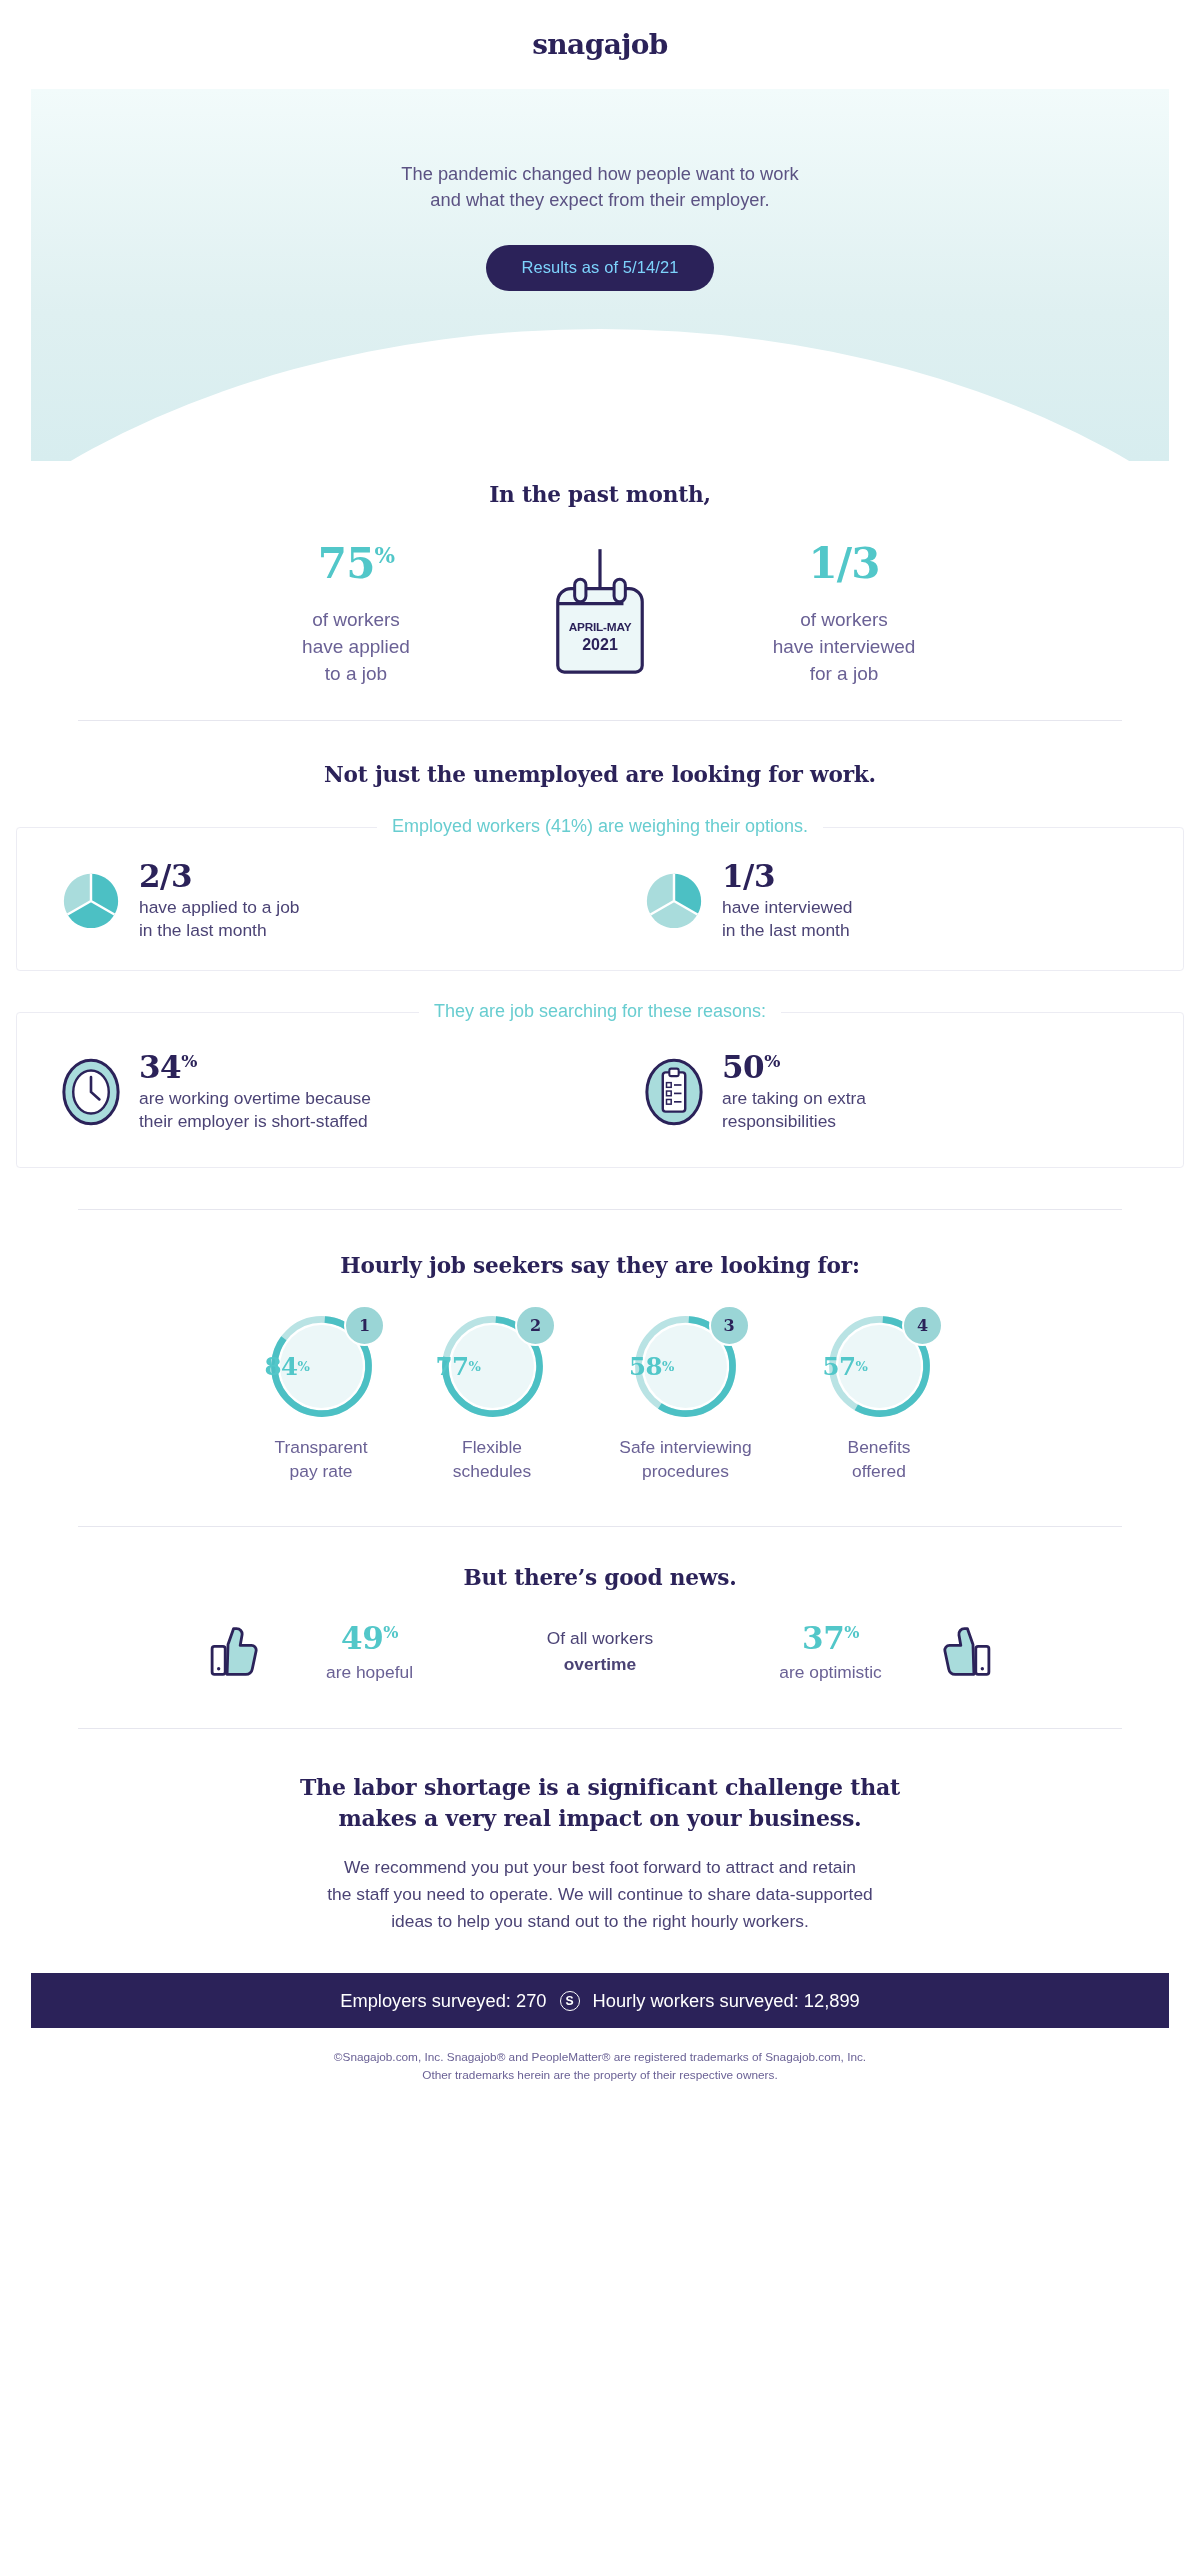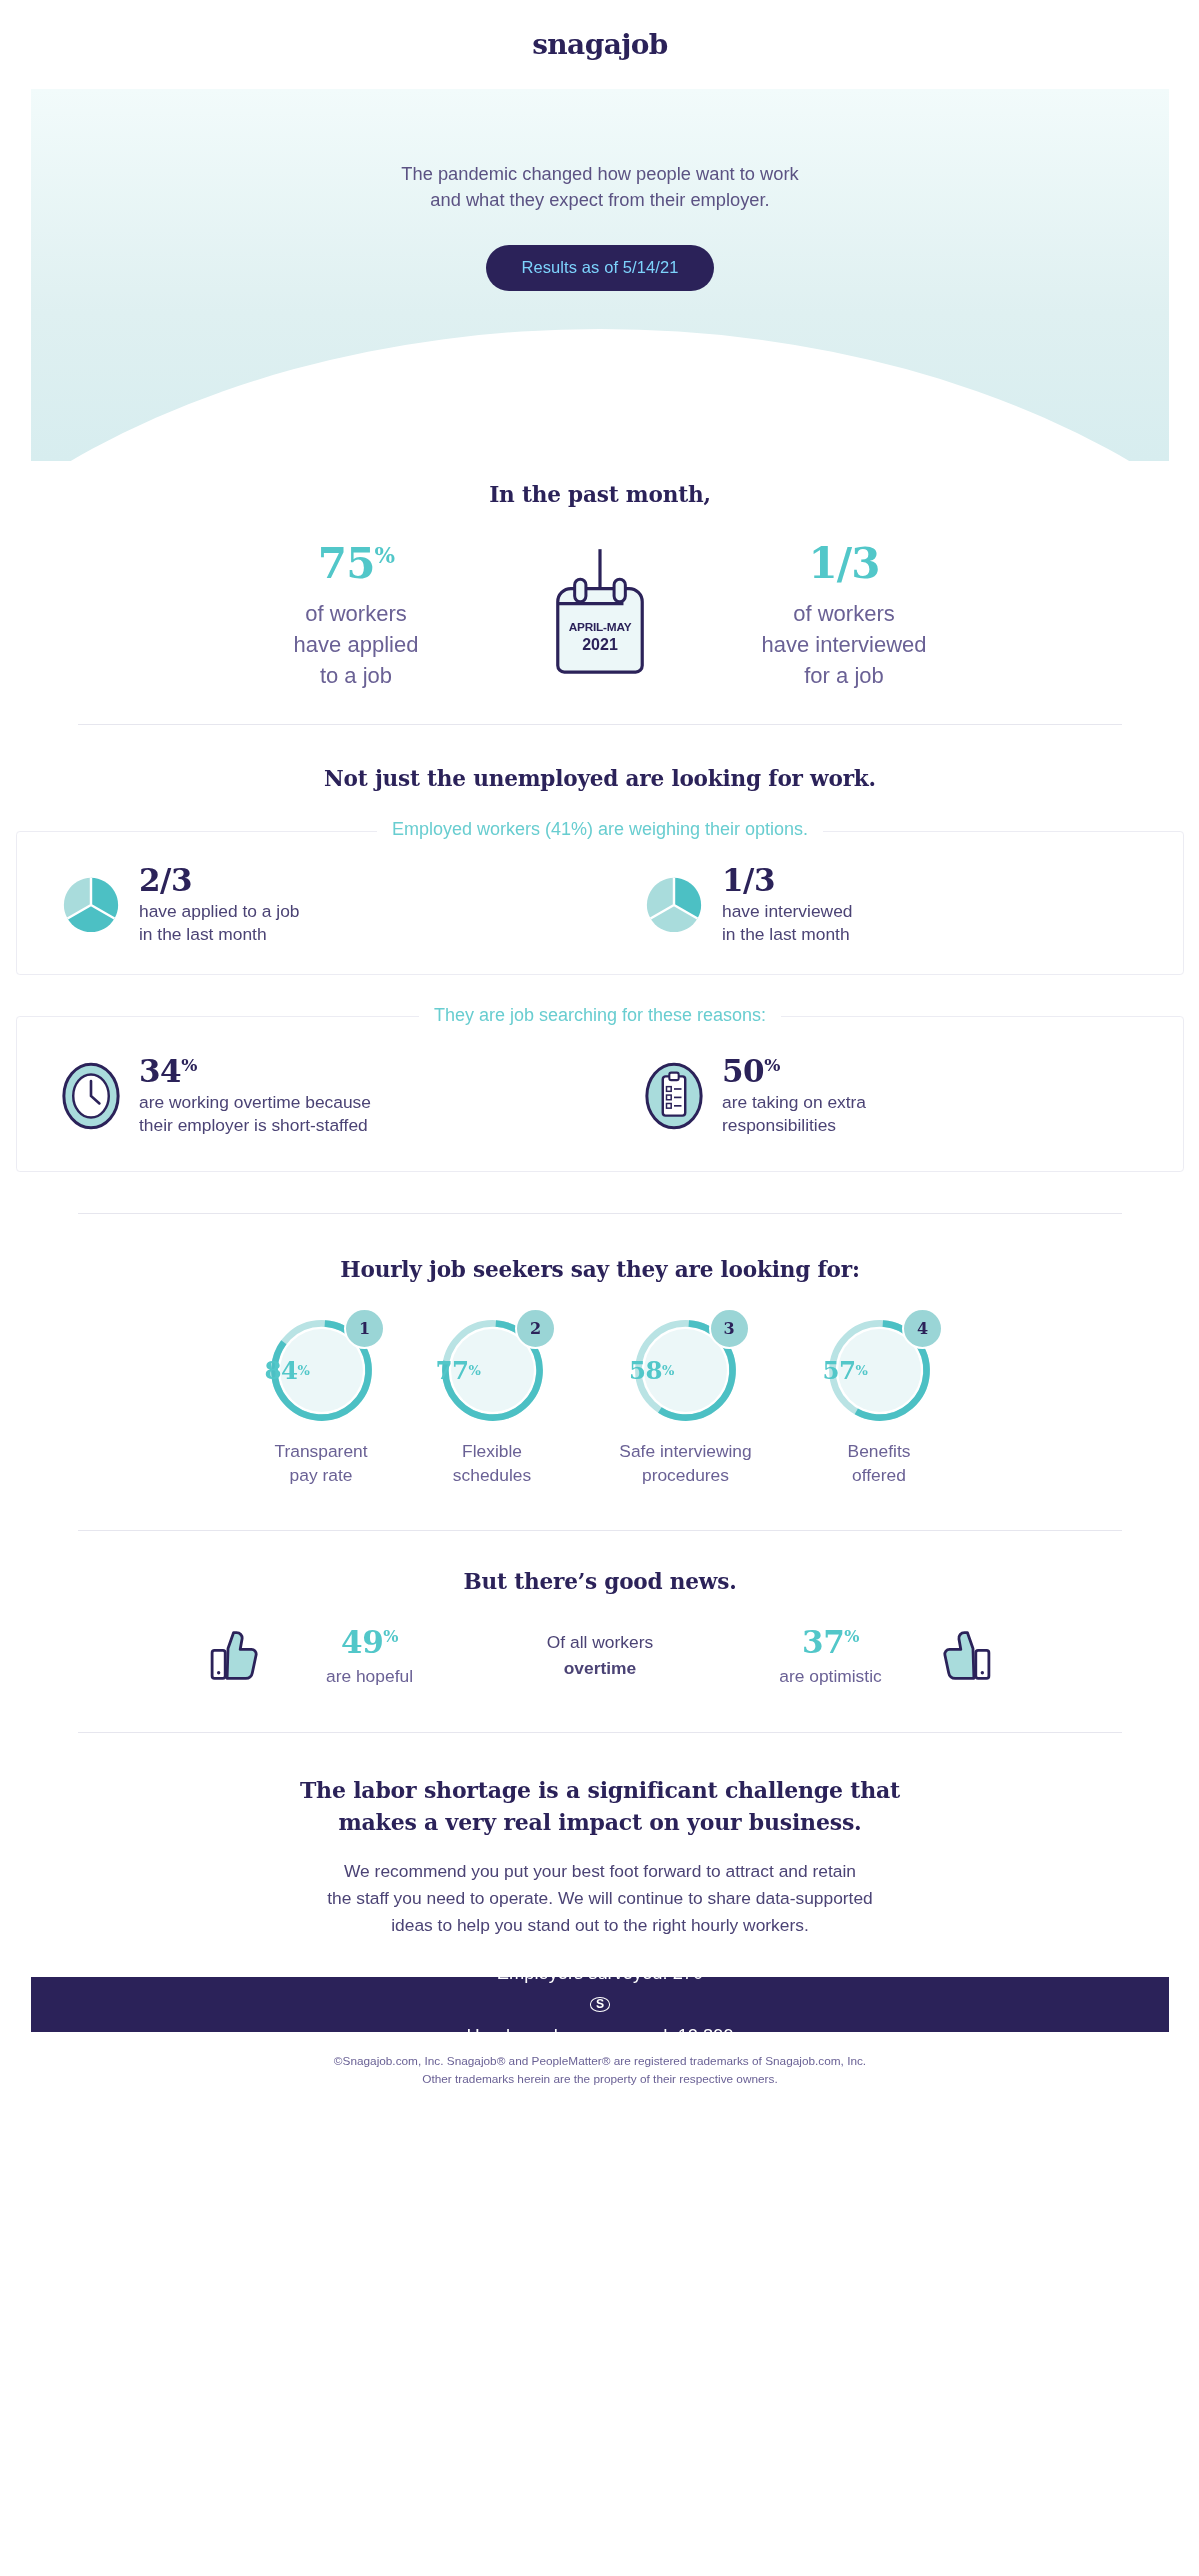--- a/index.html
+++ b/index.html
@@ -132,22 +132,22 @@
     color: #52c7c9;
     line-height: 1;
     letter-spacing: -0.9px;
   }
   .big-teal sup {
     font-size: 21.6px;
     vertical-align: super;
     line-height: 0;
   }
   .past-label {
-    margin-top: 13px;
-    font-size: 22px;
+    margin-top: 22px;
+    font-size: 19px;
     line-height: 1.42;
     color: #6a6195;
   }
 
   
   .calendar {
     width: 122px;
     position: relative;
     margin-top: 3.8px;
   }
@@ -307,21 +307,20 @@
   .footer-bar {
     margin: 0 31px;
     background: #2b2259;
     height: 55px;
     display: flex;
     align-items: center;
     justify-content: center;
     gap: 13px;
     color: #ffffff;
     font-size: 18.3px;
-    flex-direction: column;
   }
   .s-badge {
     width: 20px; height: 20px;
     border: 1.5px solid #ffffff;
     border-radius: 50%;
     display: inline-flex;
     align-items: center;
     justify-content: center;
     font-size: 12.2px;
     font-weight: bold;

